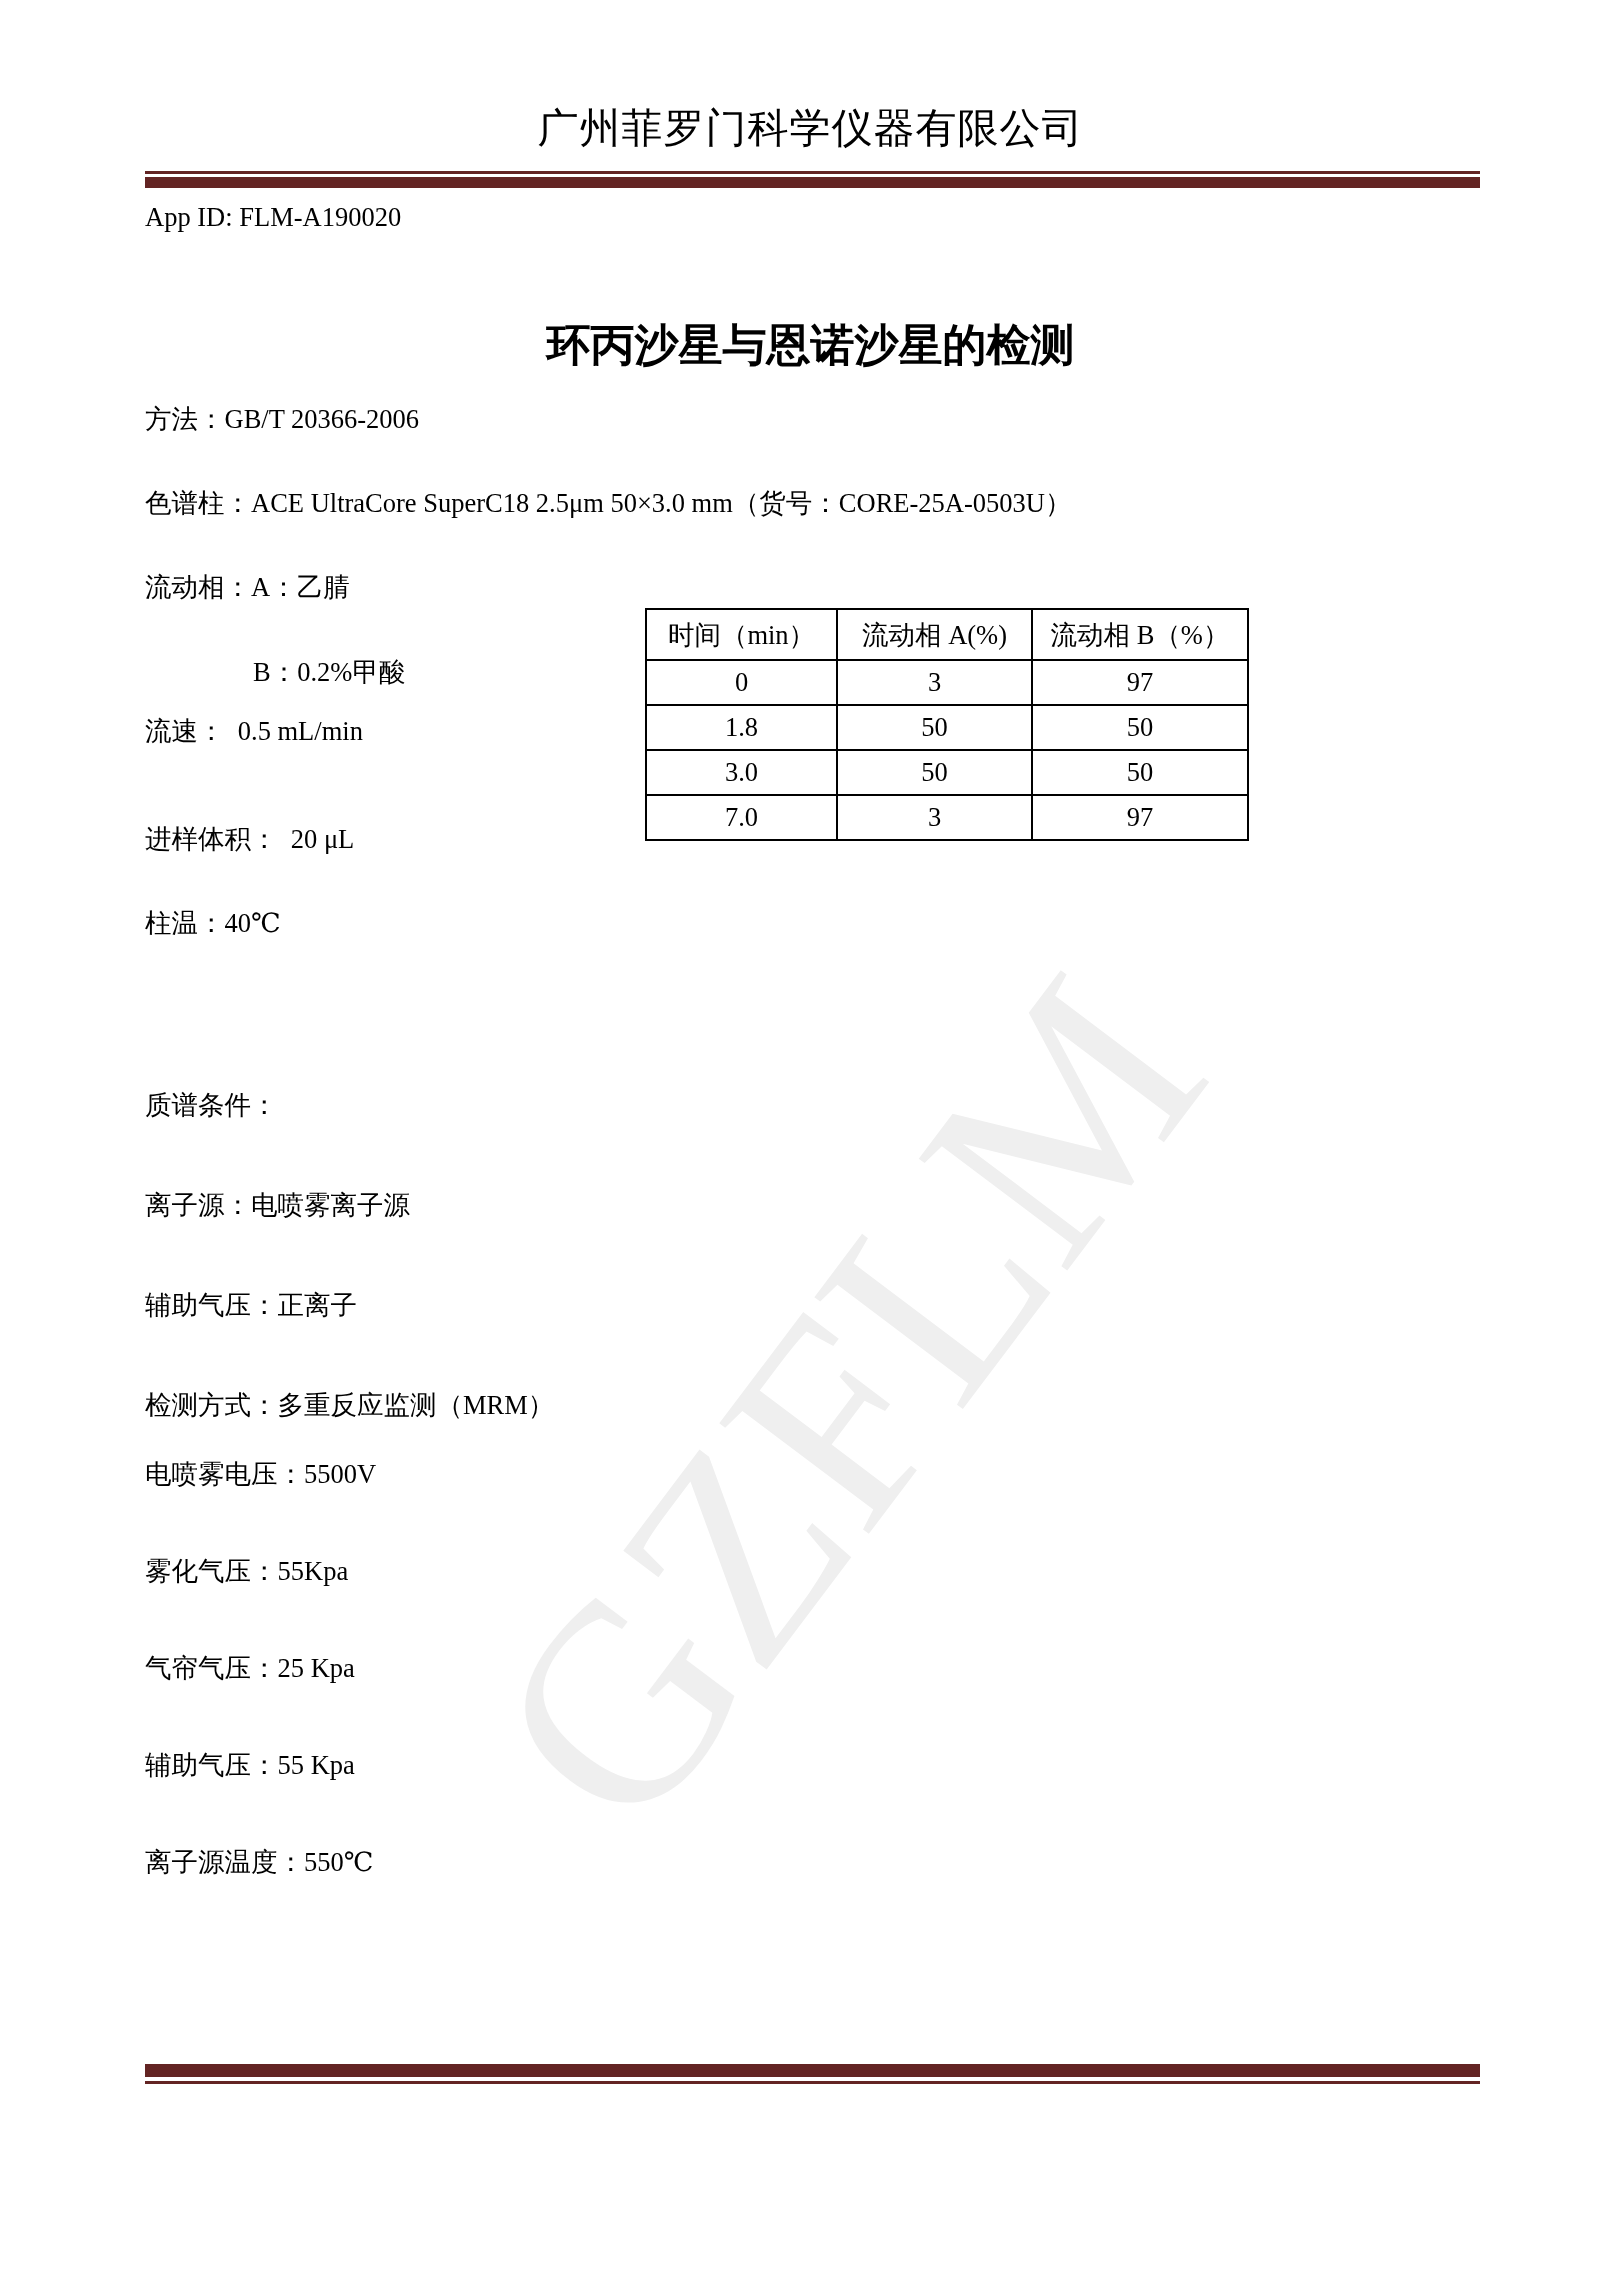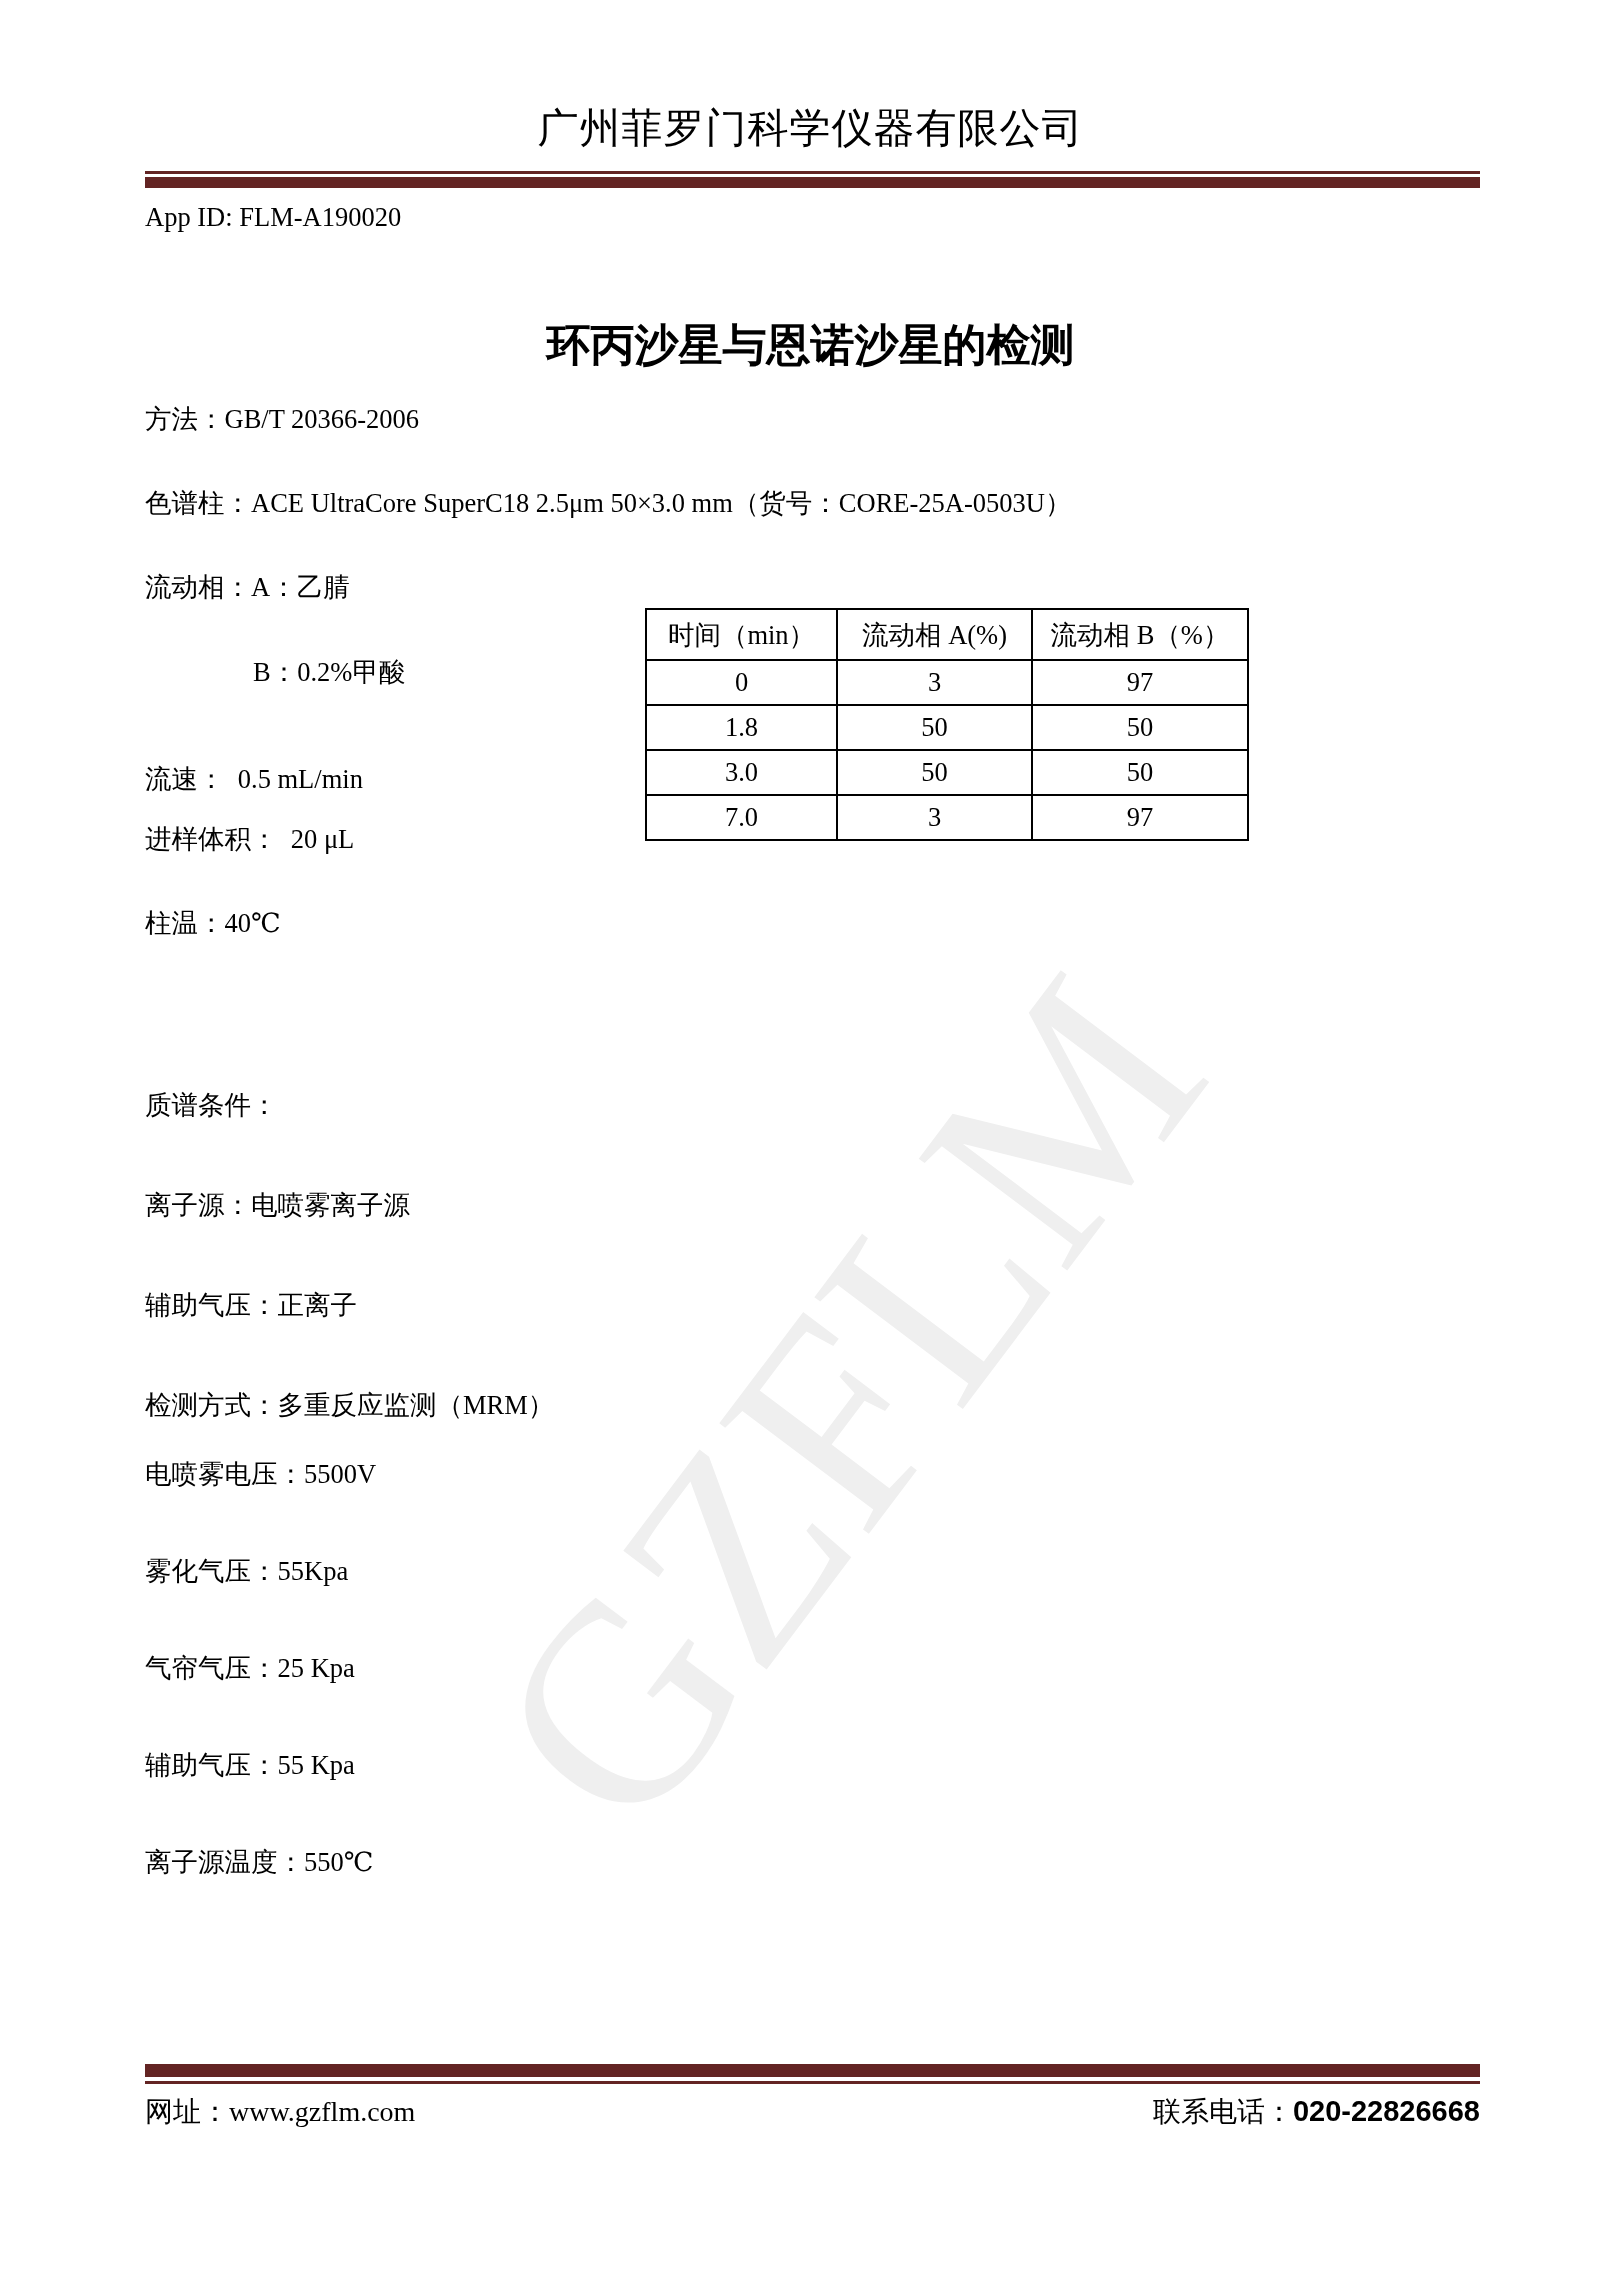--- a/index.html
+++ b/index.html
@@ -111,21 +111,21 @@
     <div class="rule rule-thick-top" style="background:#632423;"></div>
 
     <div class="app-id">App ID: FLM-A190020</div>
 
     <div class="doc-title">环丙沙星与恩诺沙星的检测</div>
 
     <div class="line" style="top:402px">方法：GB/T 20366-2006</div>
     <div class="line" style="top:486px">色谱柱：ACE UltraCore SuperC18 2.5μm 50×3.0 mm（货号：CORE-25A-0503U）</div>
     <div class="line" style="top:570px">流动相：A：乙腈</div>
     <div class="line" style="top:655px; left:253px">B：0.2%甲酸</div>
-    <div class="line" style="top:762px">流速：  0.5 mL/min</div>
+    <div class="line" style="top:714px">流速：  0.5 mL/min</div>
     <div class="line" style="top:822px">进样体积：  20 μL</div>
     <div class="line" style="top:906px">柱温：40℃</div>
     <div class="line" style="top:1088px">质谱条件：</div>
     <div class="line" style="top:1188px">离子源：电喷雾离子源</div>
     <div class="line" style="top:1288px">辅助气压：正离子</div>
     <div class="line" style="top:1388px">检测方式：多重反应监测（MRM）</div>
     <div class="line" style="top:1457px">电喷雾电压：5500V</div>
     <div class="line" style="top:1554px">雾化气压：55Kpa</div>
     <div class="line" style="top:1651px">气帘气压：25 Kpa</div>
     <div class="line" style="top:1748px">辅助气压：55 Kpa</div>
@@ -157,20 +157,16 @@
         <td>7.0</td>
         <td>3</td>
         <td>97</td>
       </tr>
     </tbody>
       </table>
 
     <div class="rule rule-thick-bottom" style="background:#632423;"></div>
     <div class="rule rule-thin-bottom" style="background:#632423;"></div>
 
-    <div class="footer-text">
-      <span class="footer-left"><span>网址：</span><span>www.gzflm.com</span></span>
-      <span class="footer-right"><span>联系电话：</span><span class="phone-number">020-22826668</span></span>
-    </div>
 
   </div>
 </div>
 
 
 </body></html>

